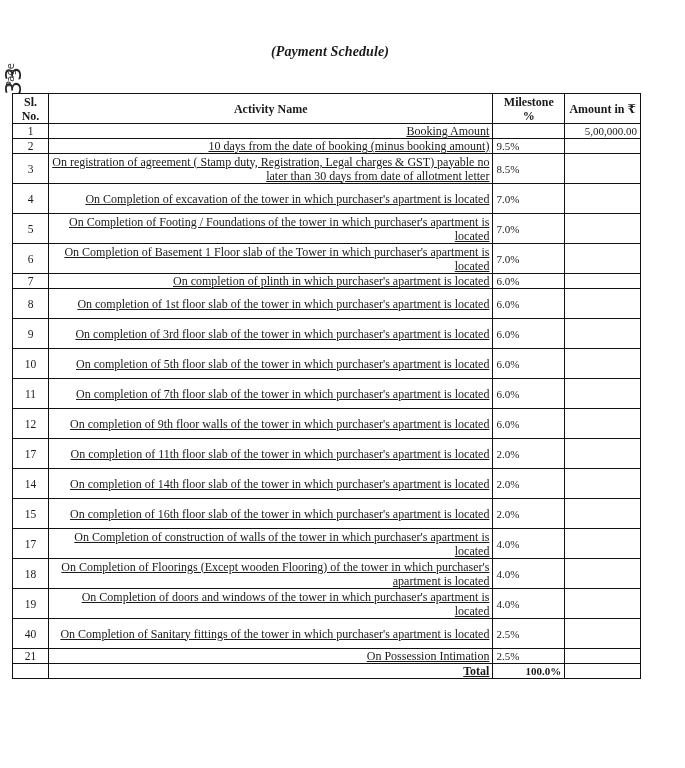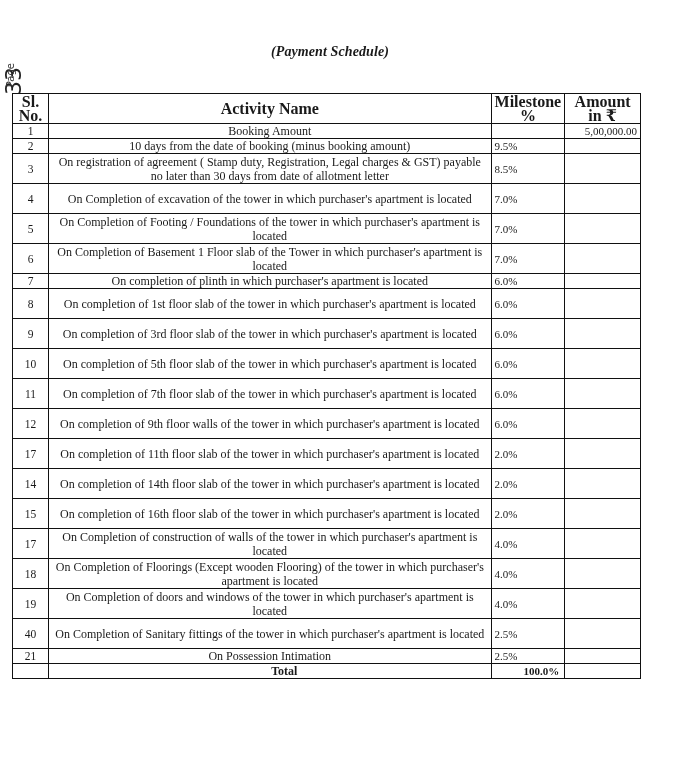--- a/index.html
+++ b/index.html
@@ -21,27 +21,27 @@
       position: absolute; left: 0px; top: 70px; font-family: "DejaVu Sans", sans-serif;
       font-size: 22px; transform: rotate(-90deg); color: #222; line-height: 1;
     }
     table.schedule {
       position: absolute; top: 93px; left: 12px; width: 629px;
       border-collapse: collapse; font-size: 12px; line-height: 14px;
     }
     table.schedule th, table.schedule td {
       border: 1.6px solid #111; padding: 0 3px; vertical-align: middle;
     }
-    table.schedule th { font-weight: bold; text-align: center; height: 29px; font-size: 16px; line-height: 14px; }
+    table.schedule th { font-weight: bold; text-align: center; height: 29px; font-size: 12px; line-height: 14px; }
     col.c-sl { width: 36px; }
     col.c-act { width: 449px; }
     col.c-ms { width: 68px; }
     col.c-amt { width: 76px; }
     td.sl { text-align: center; font-size: 11.5px; }
-    td.act { text-align: center; }
+    td.act { text-align: right; text-decoration: underline; }
     td.ms { text-align: left; font-size: 11px; }
     td.amt { text-align: right; font-size: 11px; }
     tr.single td { height: 14px; }
     tr.double td { height: 29px; }
     tr.total td { font-weight: bold; height: 14px; padding-left: 32px; }
   </style>
 </head>
 <body>
 
 <div class="title">(Payment Schedule)</div>

